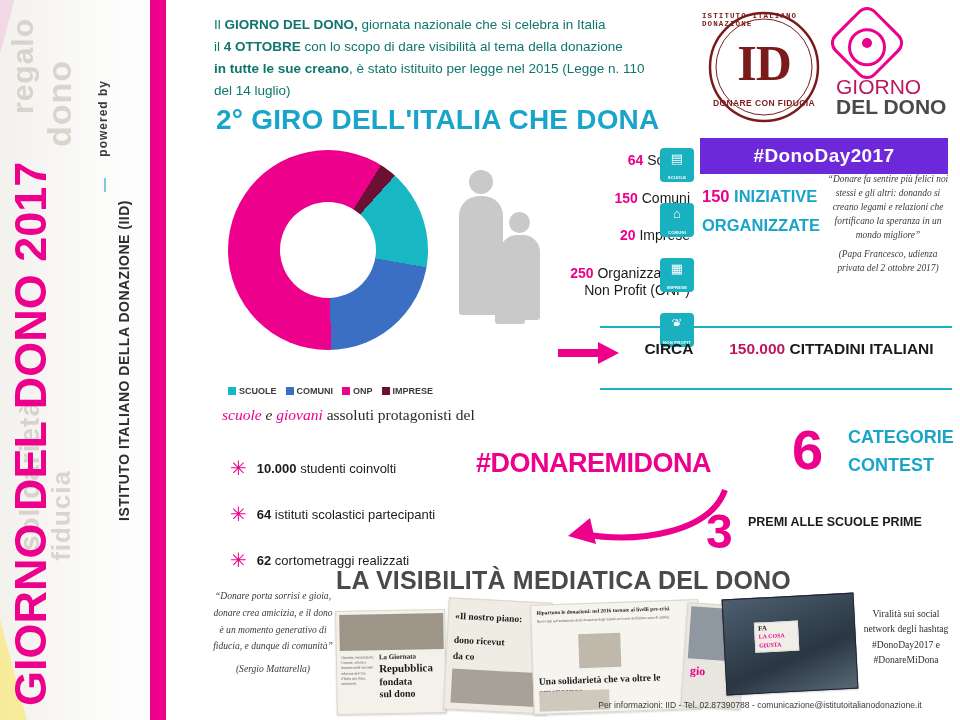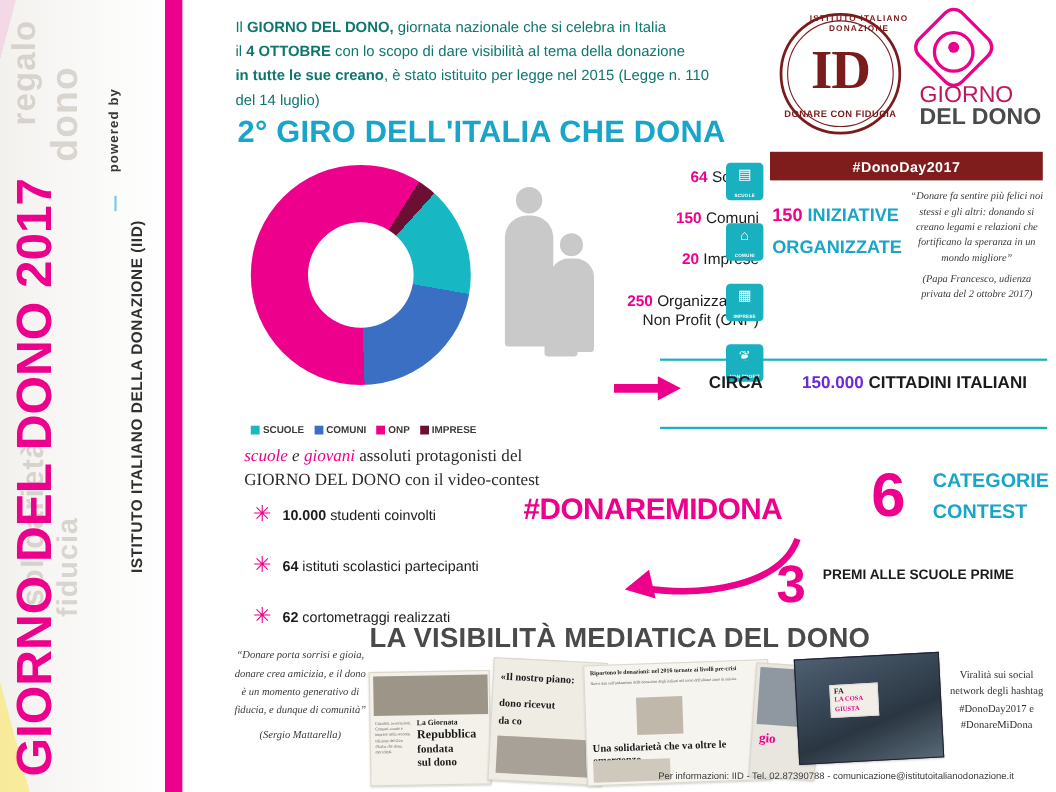--- a/index.html
+++ b/index.html
@@ -78,22 +78,22 @@
   #iid-logo .idtext {
     position:absolute; left:0; top:26px; width:128px; text-align:center;
     font-family:"Liberation Serif", serif;
     font-size:50px; font-weight:bold; color:#7a1c1c; letter-spacing:-1px;
   }
   #iid-logo .sub {
     position:absolute; left:0; top:90px; width:128px; text-align:center;
     font-size:8.5px; font-weight:bold; color:#7a1c1c; letter-spacing:0.4px;
   }
   #iid-logo .arcTop {
-    position:absolute; left:23px; top:4px; width:116px; text-align:center;
-    font-size:7.5px; font-weight:bold; color:#7a1c1c; letter-spacing:1.1px;
+    position:absolute; left:2px; top:4px; width:116px; 
+    font-size:7.5px; font-weight:bold; color:#7a1c1c; letter-spacing:1.1px;font-family:Liberation Mono, monospace;
   }
   #gdd-logo {
     position:absolute; left:136px; top:4px; width:112px; height:112px;
   }
   #gdd-logo .rosette {
     position:absolute; left:2px; top:2px; width:58px; height:58px;
     border:3px solid #ec008c; border-radius:12px; transform:rotate(45deg);
   }
   #gdd-logo .rosette:before {
     content:""; position:absolute; left:10px; top:10px; width:32px; height:32px;
@@ -105,22 +105,22 @@
   }
   #gdd-logo .l1 {
     position:absolute; left:0; top:64px; width:112px;
     font-size:21px; font-weight:normal; color:#be185d; line-height:1.02;
   }
   #gdd-logo .l2 {
     position:absolute; left:0; top:84px; width:112px;
     font-size:21px; font-weight:bold; color:#4a4a4a; line-height:1.02;
   }
   #hashtag-bar {
-    position:absolute; left:0px; top:130px; width:248px; height:26px;
-    background:#7f1d1d; color:#fff; font-size:13px; font-weight:bold;
+    position:absolute; left:0px; top:130px; width:248px; height:36px;
+    background:#6d28d9; color:#fff; font-size:19px; font-weight:bold;
     display:flex; align-items:center; justify-content:center; letter-spacing:0.4px;
   }
 
   
   #giro-title {
     position:absolute; left:216px; top:104px;
     font-size:28px; font-weight:bold; color:#19a5c9; letter-spacing:0.2px;
   }
 
   
@@ -206,21 +206,21 @@
   }
 
   
   #arrow1 {
     position:absolute; left:558px; top:340px; width:62px; height:26px;
   }
   #cittadini {
     position:absolute; left:628px; top:338px; width:322px;
     font-size:15.5px; font-weight:bold; color:#1b1b1b; line-height:1.45; text-align:center;
   }
-  #cittadini .n { color:#6d28d9;margin-left:32px; }
+  #cittadini .n { color:#be185d;margin-left:32px; }
   #rule1 { position:absolute; left:600px; top:388px; width:352px; height:2px; background:#19b0c0; }
   #rule0 { position:absolute; left:600px; top:326px; width:352px; height:2px; background:#19b0c0; }
 
   
   #scuole-txt {
     position:absolute; left:222px; top:404px; width:310px;
     font-family:"Liberation Serif", serif;
     font-size:15.5px; color:#2a2a2a; line-height:1.45;
   }
   #scuole-txt .pink { color:#ec008c; font-style:italic; }
@@ -426,21 +426,20 @@
 <svg id="arrow1" viewBox="0 0 62 26">
   <path d="M0 9 H40 V2 L61 13 L40 24 V17 H0 Z" fill="#ec008c"></path>
 </svg>
 <div id="cittadini">
   <span>CIRCA </span><span class="n">150.000</span><span> CITTADINI ITALIANI</span><br>
 </div>
 <div id="rule1"></div>
 
 <div id="scuole-txt">
   <span class="pink">scuole</span><span class="it"> e </span><span class="pink">giovani</span><span> assoluti protagonisti del</span><br>
-  <span>GIORNO DEL DONO con il video-contest</span>
 </div>
 
 <div id="bullets">
   <div class="b">
     <span class="star">✳</span>
     <span class="t"><b>10.000</b><span> studenti coinvolti</span></span>
   </div>
   <div class="b">
     <span class="star">✳</span>
     <span class="t"><b>64</b><span> istituti scolastici partecipanti</span></span>

